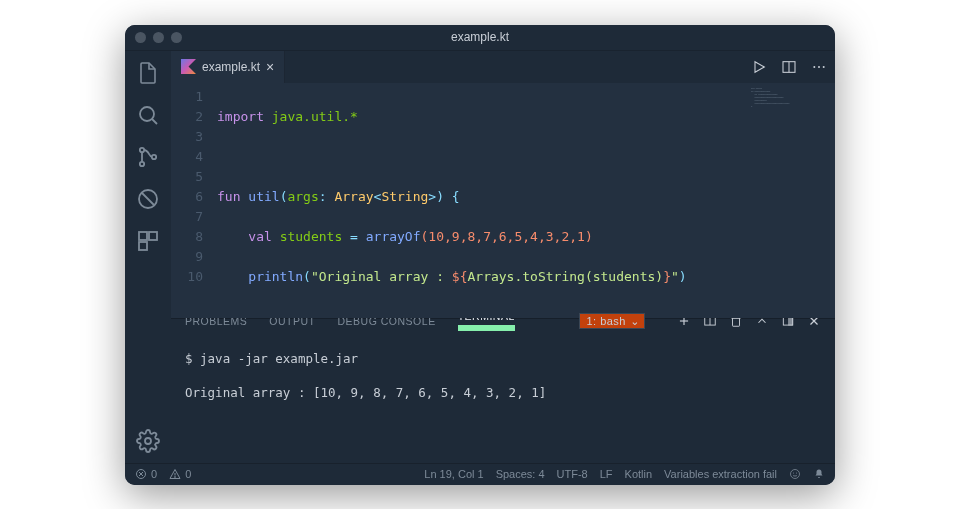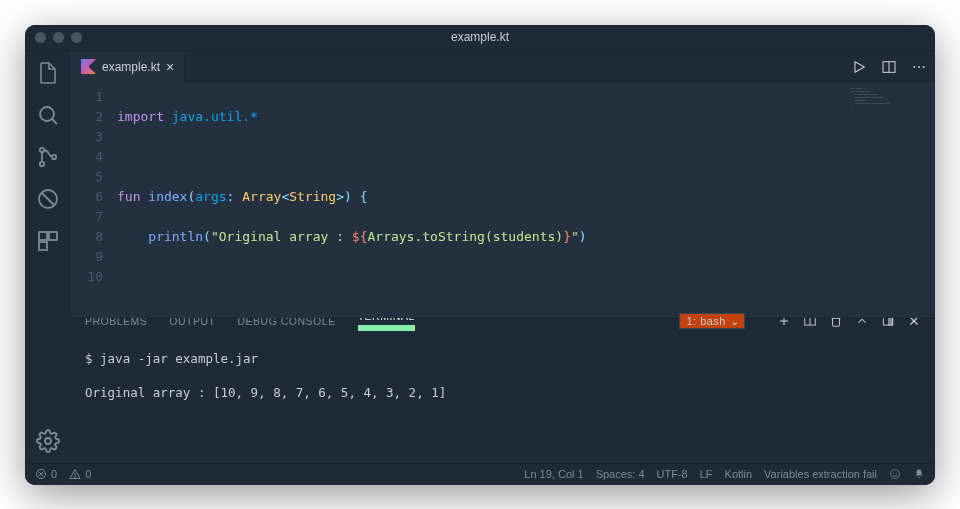--- a/index.html
+++ b/index.html
@@ -7,21 +7,21 @@
     background: #fff;
     font-family: 'Menlo', 'Consolas', monospace;
     font-size: 13px;
     display: flex;
     align-items: center;
     justify-content: center;
     height: 509px;
     width: 960px;
   }
   .window {
-    width: 910px;
+    width: 710px;
     height: 460px;
     background: #1e2a38;
     border-radius: 10px;
     overflow: hidden;
     box-shadow: 0 10px 40px rgba(0,0,0,0.4);
     display: flex;
     flex-direction: column;
     position: relative;
   }
   .titlebar {
@@ -80,21 +80,21 @@
   }
   .code {
     flex: 1; padding-top: 4px; font-size: 13px; line-height: 20px; color: #c8ced6;
     white-space: pre;
   }
   .kw { color: #c792ea; text-align: center; }
   .fn { color: #82aaff; }
   .str { color: #c3e88d; }
   .type { color: #ffcb6b; text-align: right; }
   .num { color: #f78c6c; }
-  .id { color: #0ea5e9; }
+  .id { color: #84cc16; }
   .punc { color: #89ddff; }
   .interp { color: #f78c6c; }
   .minimap {
     position: absolute; top: 4px; right: 4px; width: 80px; height: 60px;
     opacity: 0.5; font-size: 2px; line-height: 3px; color: #8899aa;
     overflow: hidden;
   }
   .minimap div { white-space: pre; }
   .panel {
     height: 145px; background: #1e2a38; border-top: 1px solid rgba(0,0,0,0.25);
@@ -229,21 +229,22 @@
           <div>5</div>
           <div>6</div>
           <div>7</div>
           <div>8</div>
           <div>9</div>
           <div>10</div>
         </div>
         <div class="code">
 <div><span class="kw">import</span><span class="id"> java.util.*</span></div>
 <div> </div>
-<div><span class="kw">fun</span><span class="fn"> index</span><span class="punc">(</span><span class="id">args</span><span class="punc">: </span><span class="type">Array</span><span class="punc">&lt;</span><span class="type">String</span><span class="punc">&gt;</span><span class="punc">) {</span></div>
+<div><span class="kw">fun</span><span class="fn"> util</span><span class="punc">(</span><span class="id">args</span><span class="punc">: </span><span class="type">Array</span><span class="punc">&lt;</span><span class="type">String</span><span class="punc">&gt;</span><span class="punc">) {</span></div>
+<div><span>    </span><span class="kw">val</span><span> </span><span class="id">students</span><span class="punc"> = </span><span class="fn">arrayOf</span><span class="num">(10,9,8,7,6,5,4,3,2,1)</span></div>
 <div><span>    </span><span class="fn">println</span><span class="punc">(</span><span class="str">"Original array : </span><span class="interp">${</span><span class="str">Arrays.toString(students)</span><span class="interp">}</span><span class="str">"</span><span class="punc">)</span></div>
 <div> </div>
 
 
 
         </div>
         <div class="minimap">
           <div>▬▬▬ ▬▬▬▬▬</div>
             <div></div>
             <div>▬▬ ▬▬▬▬▬▬▬▬▬▬▬▬▬</div>

